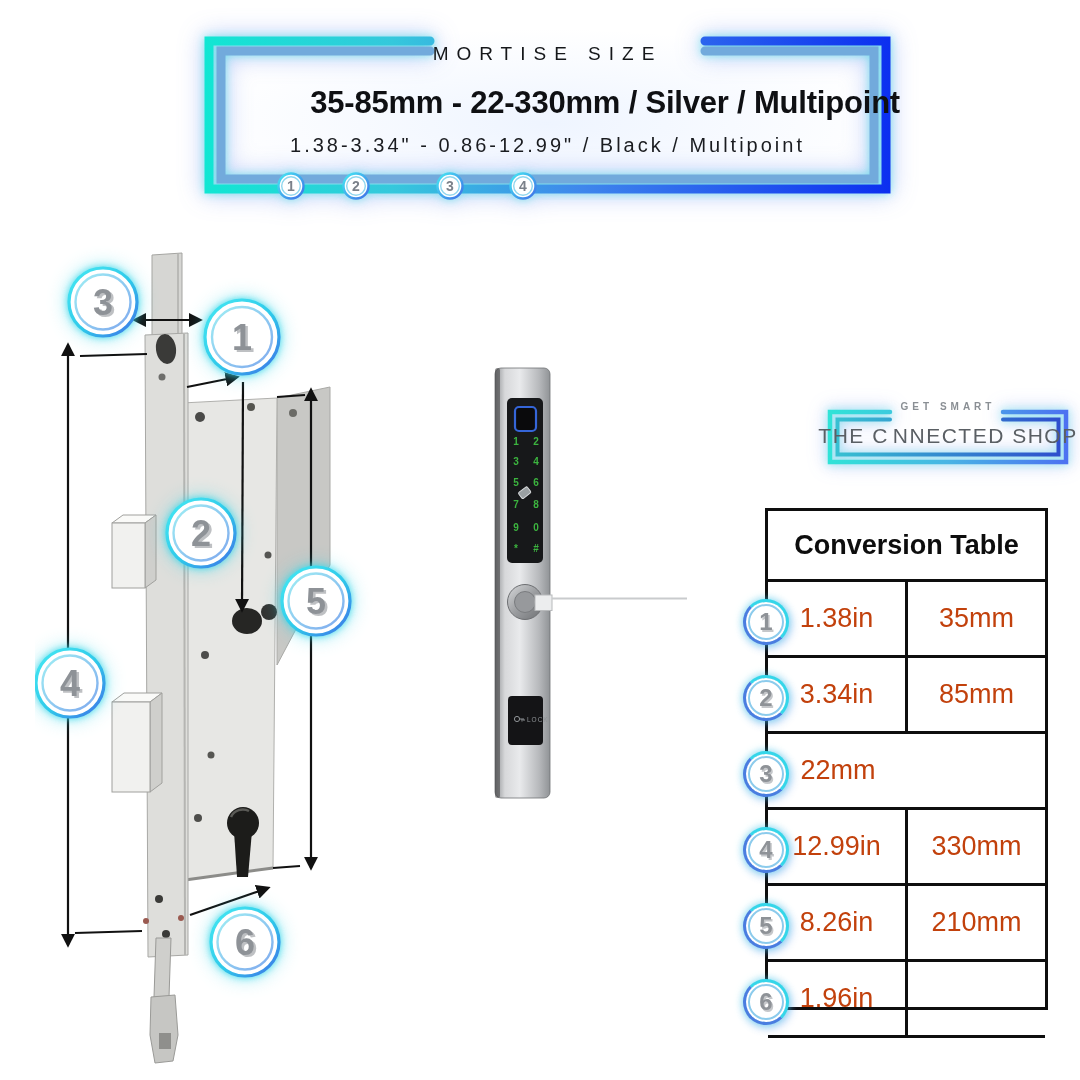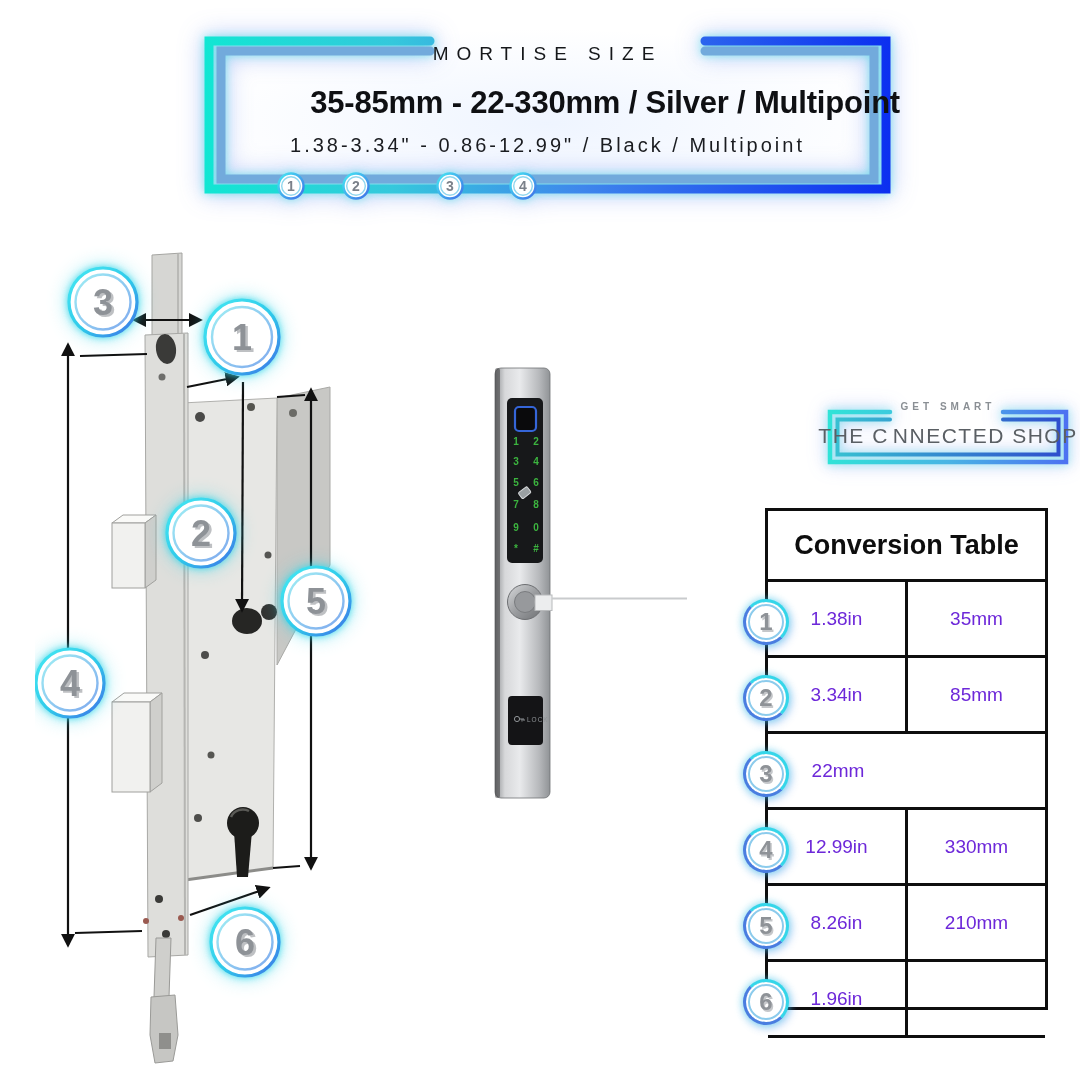--- a/index.html
+++ b/index.html
@@ -31,21 +31,21 @@
   
   .ctable{position:absolute;left:765px;top:508px;width:283px;height:502px;
      border:3px solid #0e0e0e;box-sizing:border-box;background:#fff;}
   .ctable-header{height:71px;border-bottom:3px solid #0e0e0e;box-sizing:border-box;
      display:flex;align-items:center;justify-content:center;
      font-size:27px;font-weight:700;color:#0d0d0d;}
   .ctable-row{height:76px;box-sizing:border-box;border-bottom:3px solid #0e0e0e;
      display:grid;grid-template-columns:140px 1fr;}
   .ctable-row:last-child{border-bottom:none;}
   .ctable-cell{display:flex;align-items:center;justify-content:center;
-     font-size:19px;color:#6d28d9;}
+     font-size:27px;color:#c2410c;}
   .ctable-cell.inches{border-right:3px solid #0e0e0e;box-sizing:border-box;}
   .badge{position:absolute;left:-25px;width:46px;height:46px;border-radius:50%;
      background:#ffffff;box-sizing:border-box;
      border:3px solid;border-color:#35d6e9 #35d6e9 #4a7de0 #4a7de0;
      box-shadow:inset 0 0 0 2px #ffffff, inset 0 0 0 4px #8ccbec,
                 0 0 8px rgba(57,208,232,.65), 2px 3px 10px rgba(59,110,235,.30);
      display:flex;align-items:center;justify-content:center;
      font-size:24px;font-weight:700;color:#8e9297;
      text-shadow:1.5px 1.5px 0 rgba(90,95,102,.35);}
 

